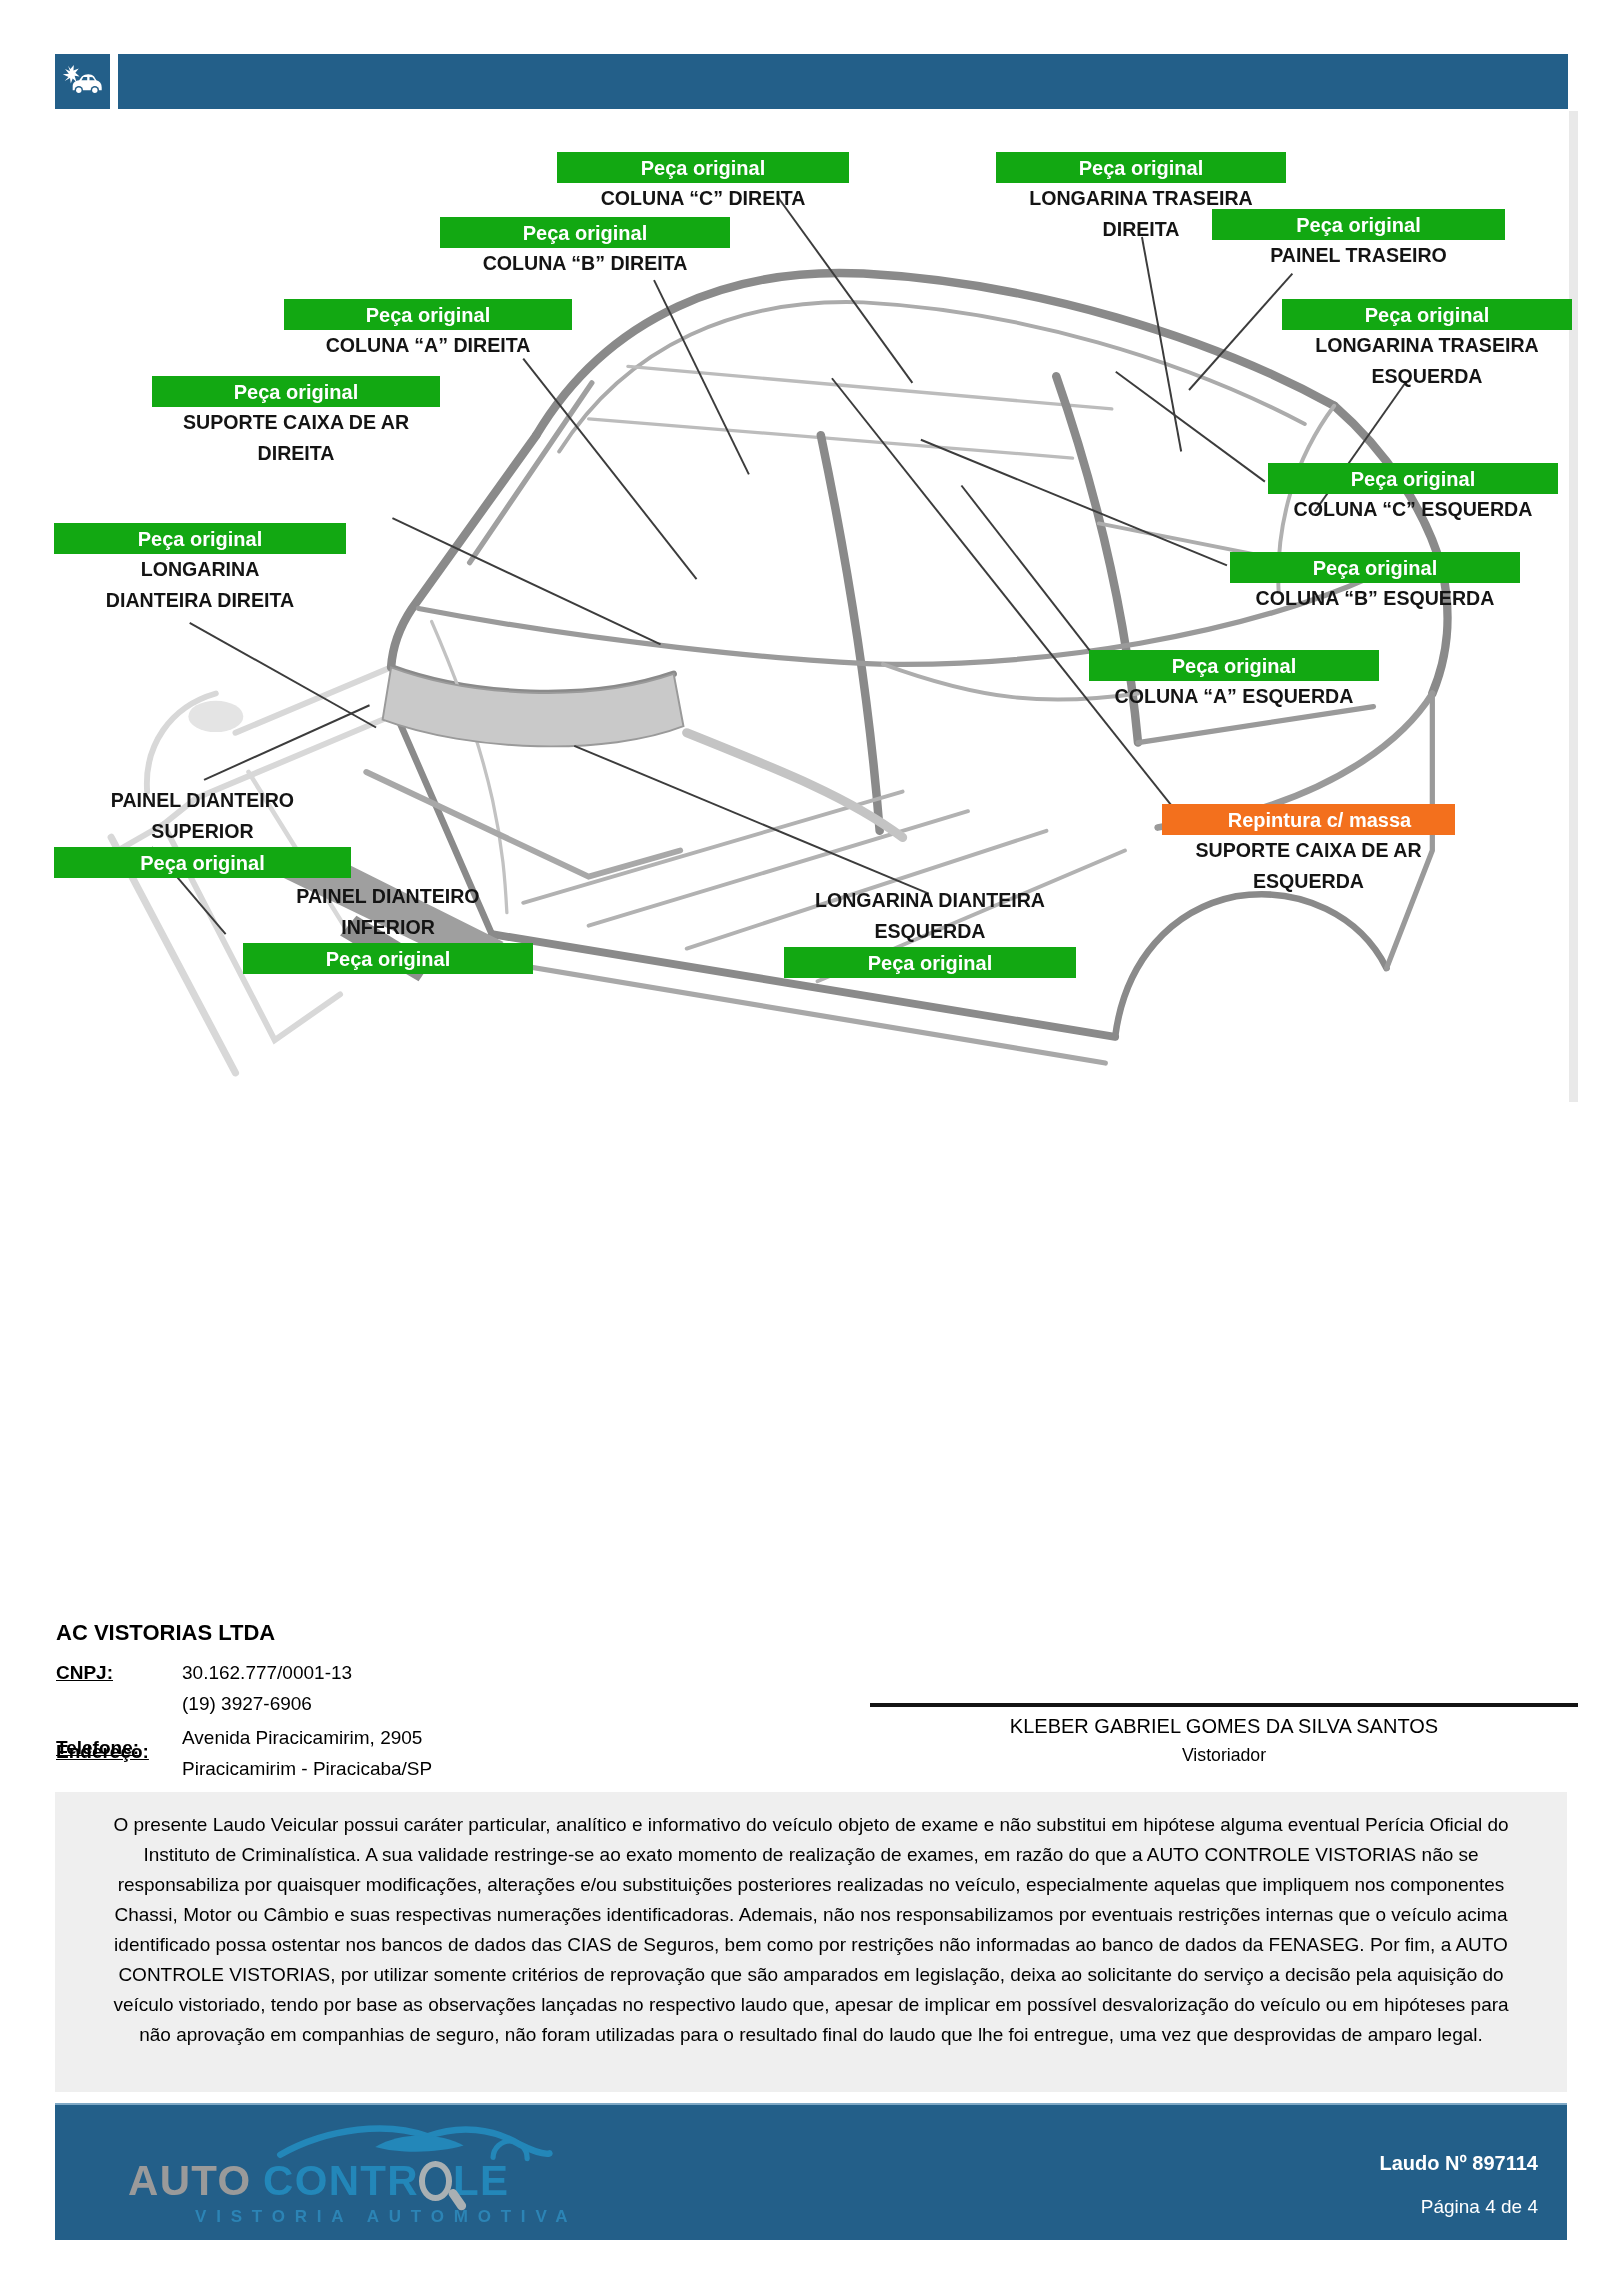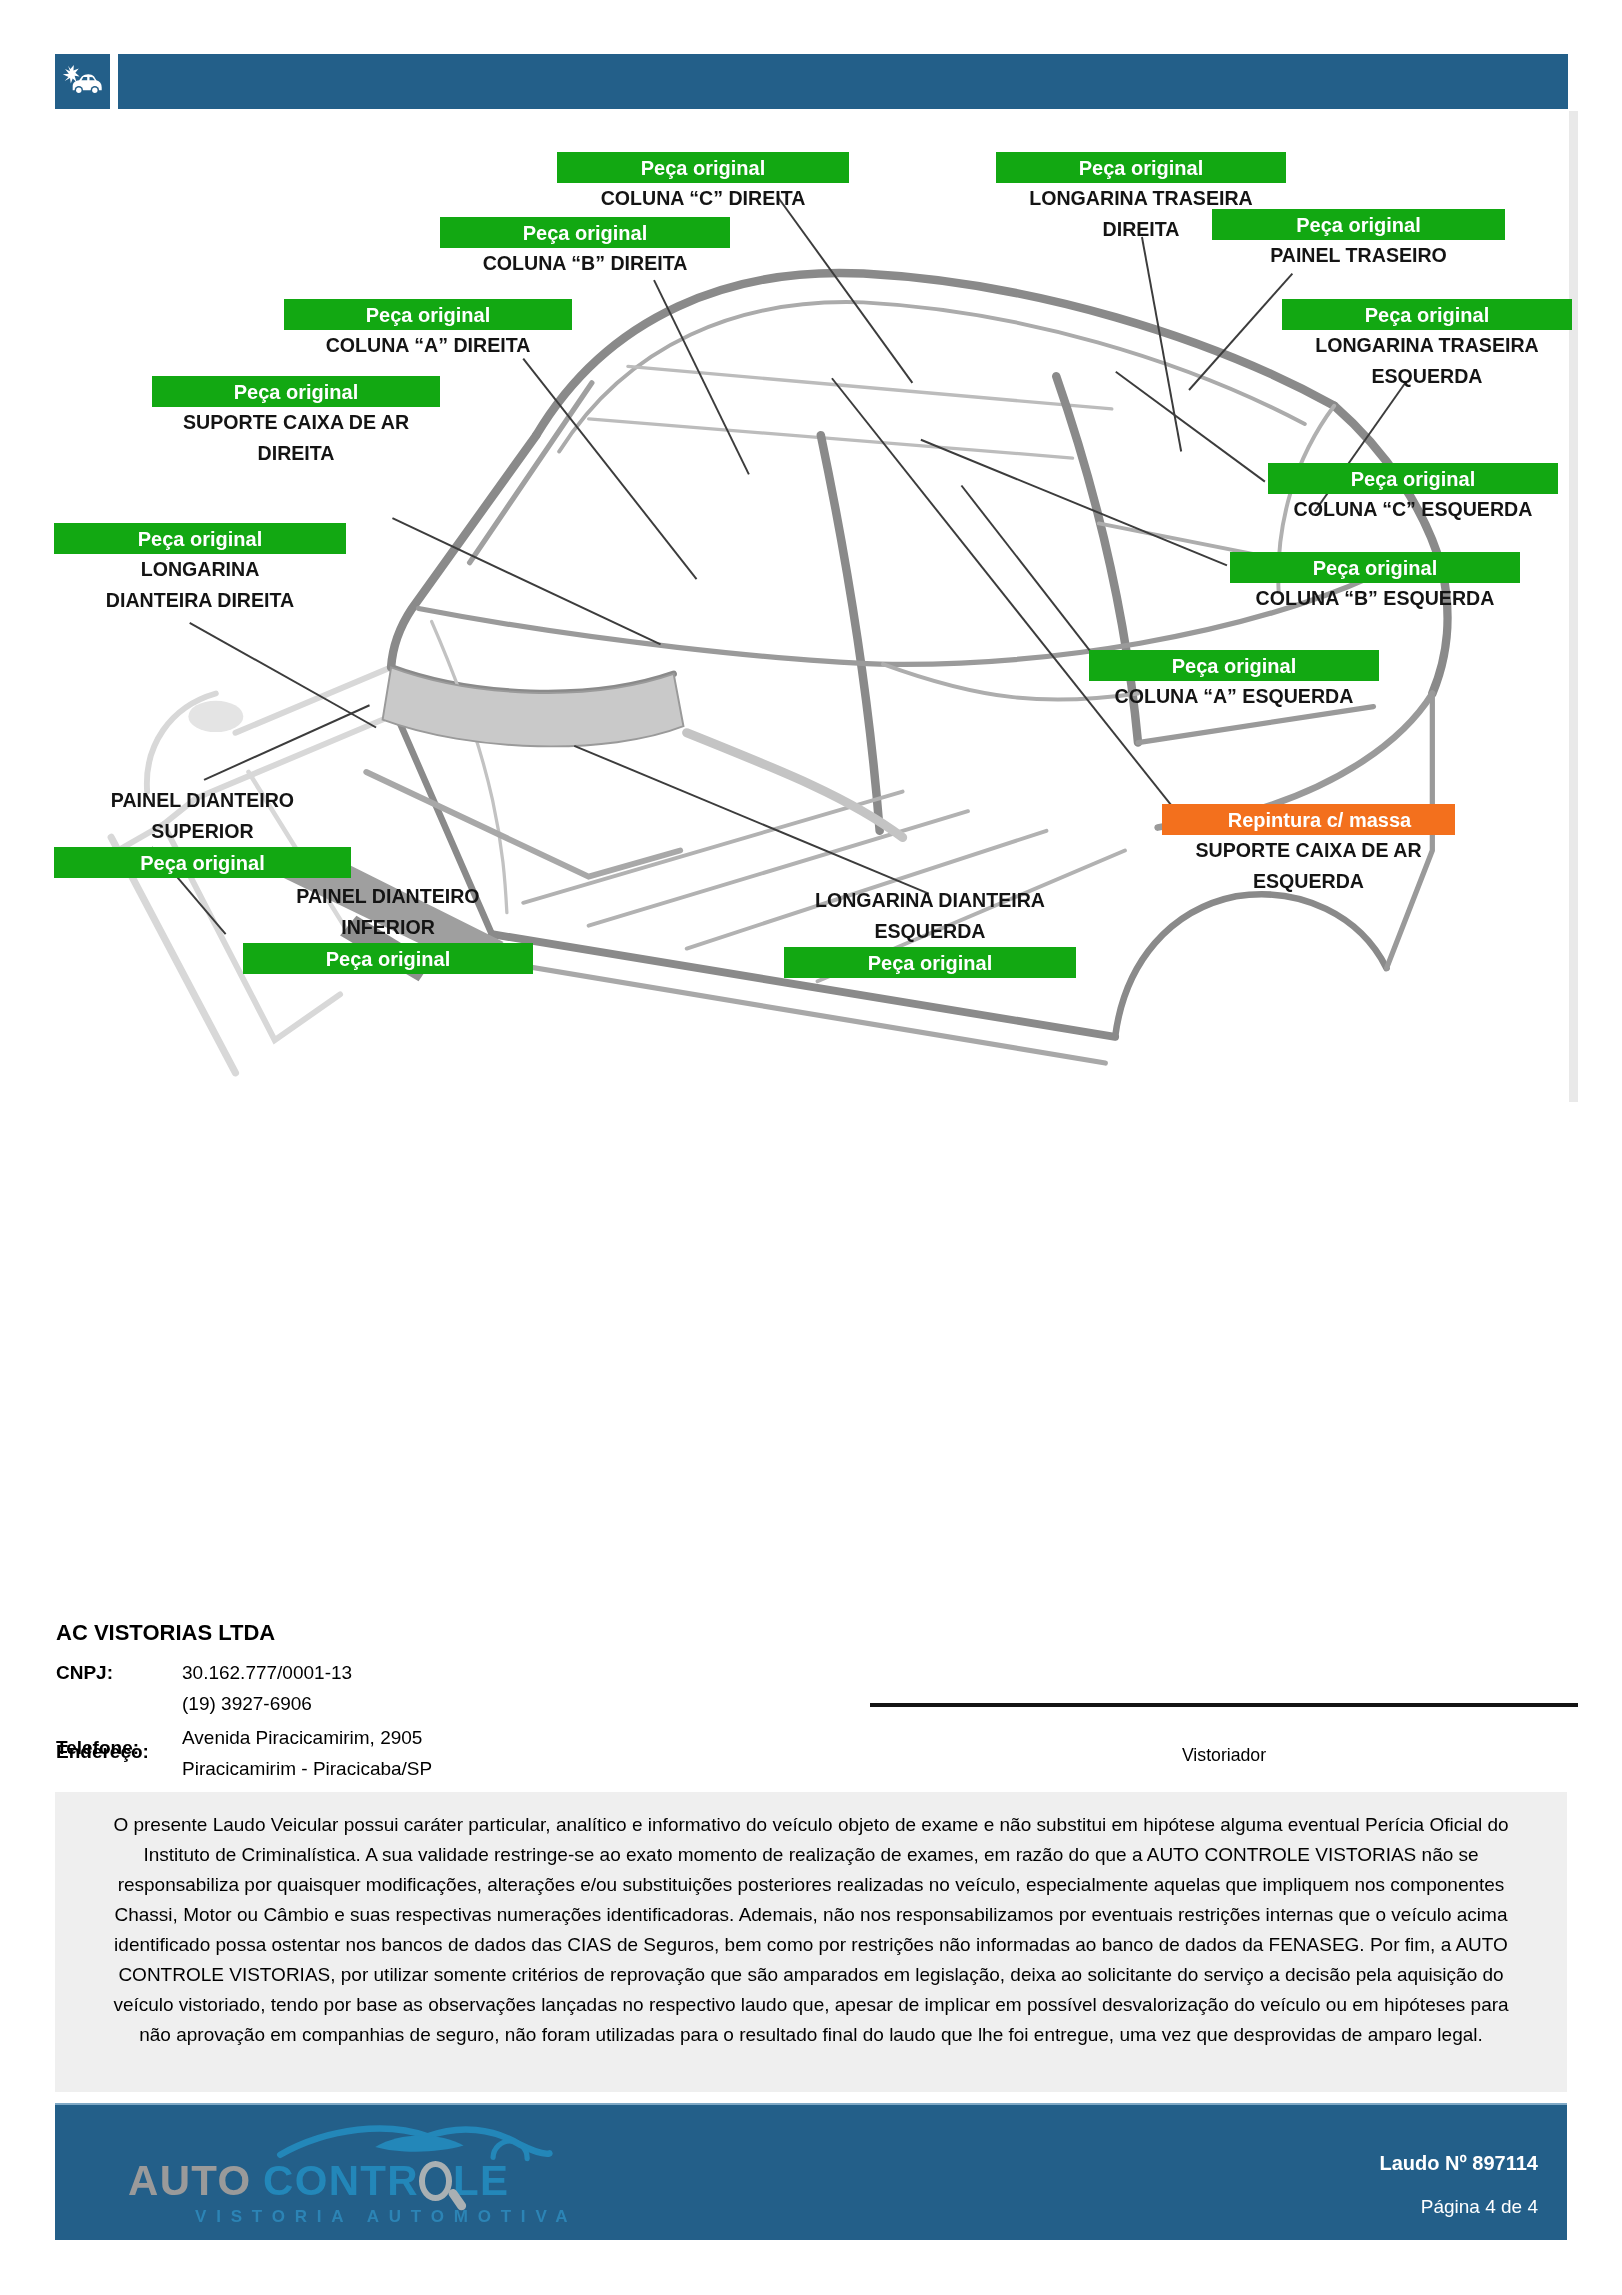--- a/index.html
+++ b/index.html
@@ -23,21 +23,21 @@
   .anno { position:absolute; text-align:center; z-index:5; }
   .chip {
     height:31px; line-height:32px; background:var(--green);
     color:#ffffff; font-size:20px; font-weight:bold;
   }
   .chip.repaint { background:var(--orange);padding-left:22px; }
   .cap { font-size:19.6px; font-weight:bold; color:#141414; line-height:31px; white-space:nowrap; }
   
   .abs { position:absolute; }
   .company-name { font-size:22px; font-weight:bold; color:#000; }
-  .f-label { font-size:19px; font-weight:bold; color:#000; }
+  .f-label { font-size:19px; font-weight:bold; color:#000;text-decoration:underline; }
   .f-value { font-size:19px; color:#000; }
   
   .sig-line { position:absolute; left:870px; top:1703px; width:708px; height:3.9px; background:#141414; }
   .sig-name { position:absolute; left:870px; top:1715px; width:708px; text-align:center; font-size:20px; color:#000; }
   .sig-role { position:absolute; left:870px; top:1745px; width:708px; text-align:center; font-size:17.7px; color:#000; }
   
   .disclaimer-box {
     position:absolute; left:55px; top:1792px; width:1512px; height:300px;
     background:var(--band_gray); box-sizing:border-box; padding:18.3px 43px;
   }
@@ -222,20 +222,21 @@
   <div class="abs company-name" style="left:56px; top:1620px;">AC VISTORIAS LTDA</div>
   <div class="abs f-label" style="left:56px;  top:1662px;">CNPJ:</div>
   <div class="abs f-value" style="left:182px; top:1662px;">30.162.777/0001-13</div>
   <div class="abs f-label" style="left:56px;  top:1693px;margin-top:44px;">Telefone:</div>
   <div class="abs f-value" style="left:182px; top:1693px;">(19) 3927-6906</div>
   <div class="abs f-label" style="left:56px;  top:1741px;">Endereço:</div>
   <div class="abs f-value" style="left:182px; top:1727px;">Avenida Piracicamirim, 2905</div>
   <div class="abs f-value" style="left:182px; top:1758px;">Piracicamirim - Piracicaba/SP</div>
 
   <div class="sig-line"></div>
+  <div class="sig-name">KLEBER GABRIEL GOMES DA SILVA SANTOS</div>
   <div class="sig-role">Vistoriador</div>
 
   <div class="disclaimer-box">
     <div class="disclaimer-text">O presente Laudo Veicular possui caráter particular, analítico e informativo do veículo objeto de exame e não substitui em hipótese alguma eventual Perícia Oficial do Instituto de Criminalística. A sua validade restringe-se ao exato momento de realização de exames, em razão do que a AUTO CONTROLE VISTORIAS não se responsabiliza por quaisquer modificações, alterações e/ou substituições posteriores realizadas no veículo, especialmente aquelas que impliquem nos componentes Chassi, Motor ou Câmbio e suas respectivas numerações identificadoras. Ademais, não nos responsabilizamos por eventuais restrições internas que o veículo acima identificado possa ostentar nos bancos de dados das CIAS de Seguros, bem como por restrições não informadas ao banco de dados da FENASEG. Por fim, a AUTO CONTROLE VISTORIAS, por utilizar somente critérios de reprovação que são amparados em legislação, deixa ao solicitante do serviço a decisão pela aquisição do veículo vistoriado, tendo por base as observações lançadas no respectivo laudo que, apesar de implicar em possível desvalorização do veículo ou em hipóteses para não aprovação em companhias de seguro, não foram utilizadas para o resultado final do laudo que lhe foi entregue, uma vez que desprovidas de amparo legal.</div>
   </div>
 
   <div class="footer-bar">
     <div class="logo">
       <svg class="logo-swoosh" width="275" height="38" viewBox="0 0 420 58">
         <path d="M 5,50 C 80,8 170,0 230,22 C 280,4 330,10 370,34 C 390,44 406,50 416,48" fill="none" stroke="#2387b9" stroke-width="10" stroke-linecap="round"></path>

